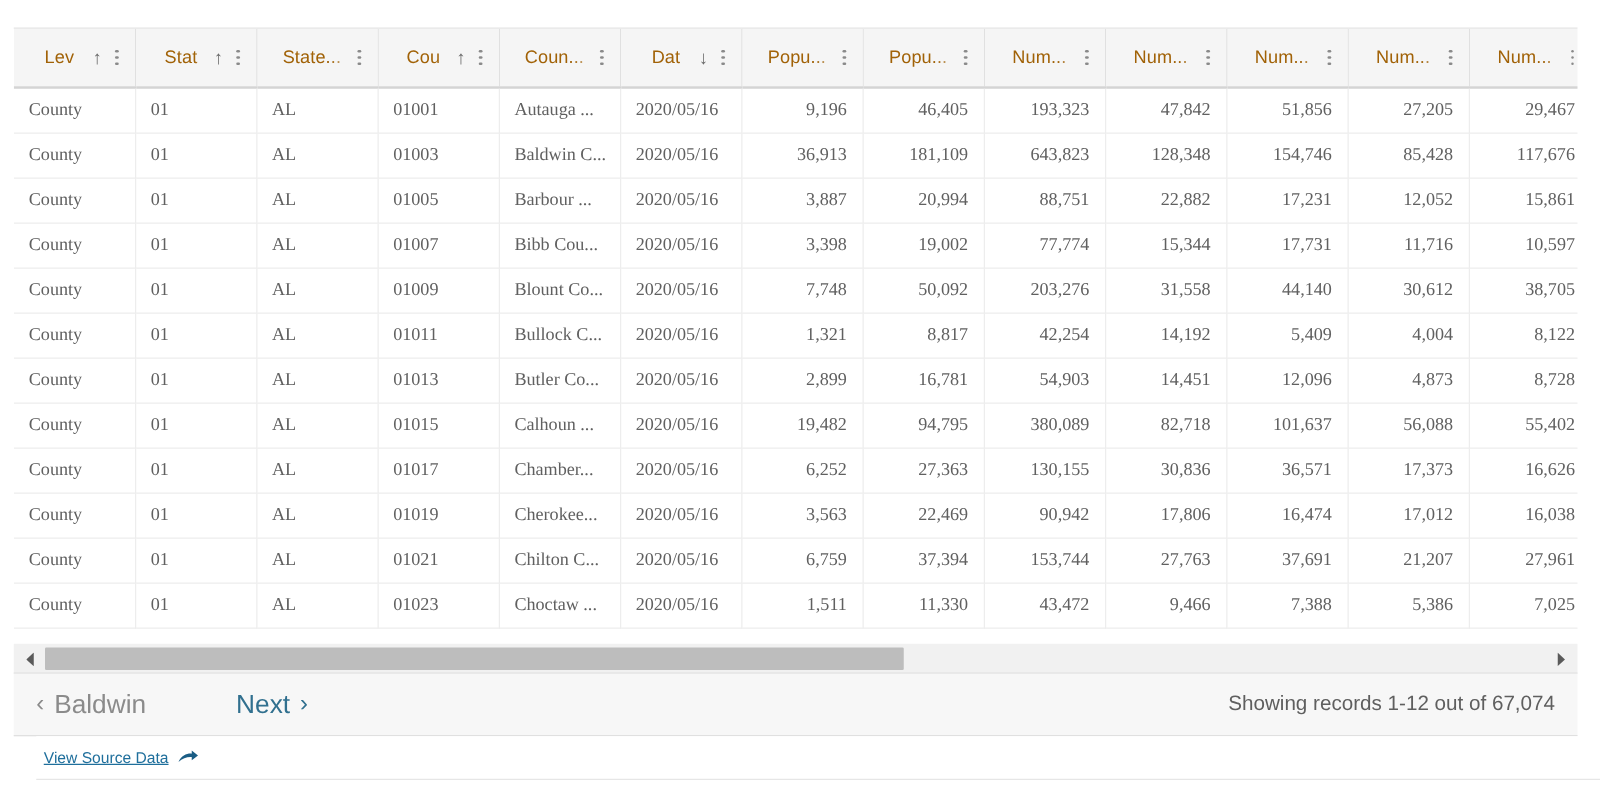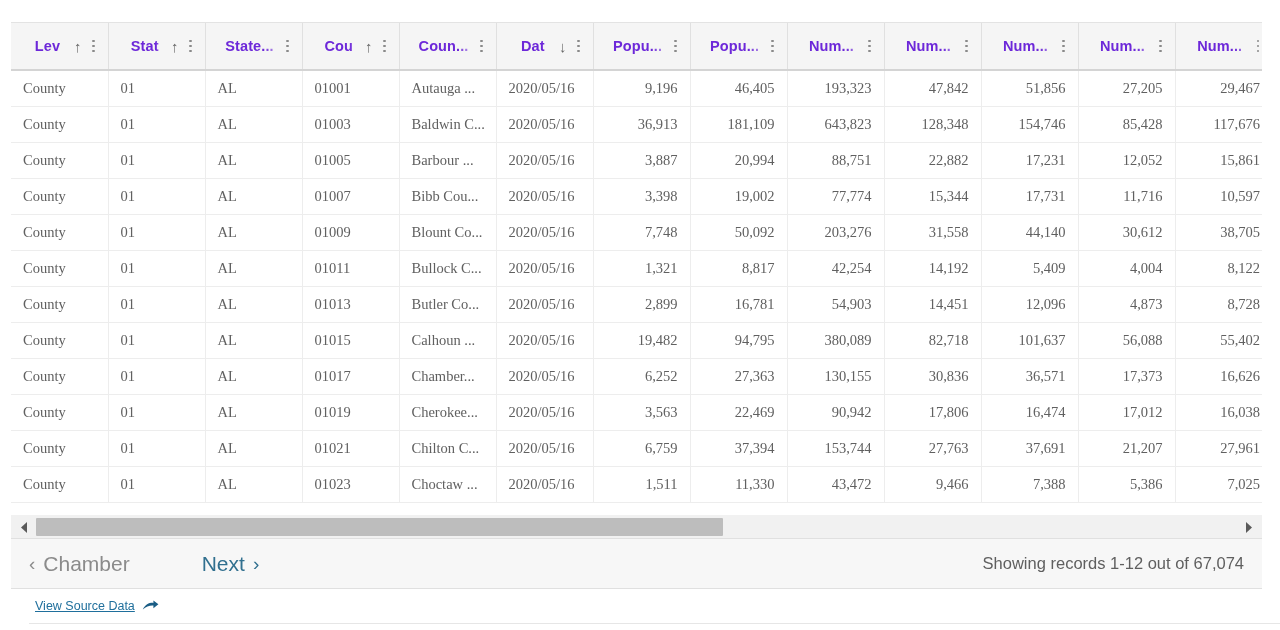--- a/index.html
+++ b/index.html
@@ -59,22 +59,22 @@
   .hinner {
     display: flex;
     align-items: center;
     justify-content: flex-start;
     gap: 0;
     height: 100%;
     width: 100%;
   }
   .hlabel {
     font-size: 14.5px;
-    font-weight: bold;
-    color: #6d28d9;
+    font-weight: normal;
+    color: #a16207;
     white-space: nowrap;
     overflow: hidden;
     flex: 1 1 auto;
     min-width: 0;
     letter-spacing: 0.1px;
     -webkit-mask-image: linear-gradient(to right, #000 72%, rgba(0,0,0,0.15) 100%);
     mask-image: linear-gradient(to right, #000 72%, rgba(0,0,0,0.15) 100%);
   }
   .sort-arrow {
     flex: 0 0 auto;
@@ -564,21 +564,21 @@
       <svg width="7" height="11" viewBox="0 0 7 11" aria-hidden="true">
         <path d="M0 0 L6 5.5 L0 11 Z" fill="#5a5a5a"></path>
       </svg>
     </div>
   </div>
 
   <div class="pager">
     <div class="pager-left">
       <div class="pg-btn prev">
         <span class="pg-chev">‹</span>
-        <span>Chamber</span>
+        <span>Baldwin</span>
       </div>
       <div class="pg-btn next">
         <span>Next</span>
         <span class="pg-chev">›</span>
       </div>
     </div>
     <div class="pager-right">Showing records 1-12 out of 67,074</div>
   </div>
 
   <div class="srcbar">

